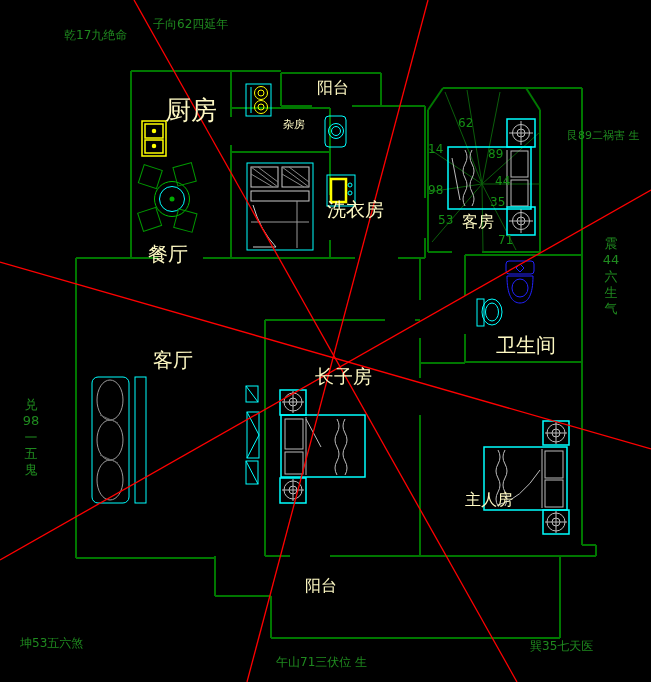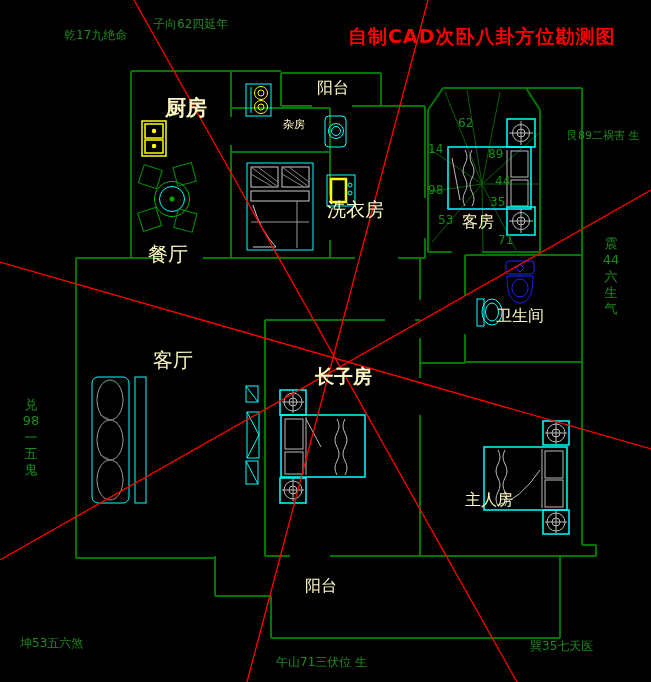--- a/index.html
+++ b/index.html
@@ -233,48 +233,47 @@
     </g>
 
     <g stroke="#ff0000" stroke-width="1.3" fill="none">
       <line x1="134" y1="0" x2="517" y2="682"></line>
       <line x1="428" y1="0" x2="247" y2="682"></line>
       <line x1="0" y1="262" x2="651" y2="449"></line>
       <line x1="0" y1="560" x2="651" y2="190"></line>
     </g>
   </svg>
 
-  <div class="t title" style="left:348px;top:27px;">自制CAD次卧八卦方位勘测图</div>
 
   <div class="t ann" style="left:64px;top:29px;">乾17九绝命</div>
   <div class="t ann" style="left:153px;top:18px;">子向62四延年</div>
   <div class="t ann" style="left:567px;top:130px;font-size:11px;">艮89二祸害 生</div>
   <div class="t ann vert" style="left:596px;top:236px;">震
 44
 六
 生
 气</div>
   <div class="t ann vert" style="left:16px;top:397px;">兑
 98
 一
 五
 鬼</div>
   <div class="t ann" style="left:20px;top:637px;">坤53五六煞</div>
   <div class="t ann" style="left:276px;top:656px;">午山71三伏位 生</div>
   <div class="t ann" style="left:530px;top:640px;">巽35七天医</div>
 
-  <div class="t room" style="left:165px;top:97px;font-size:21px;font-weight:bold;">厨房</div>
+  <div class="t room" style="left:165px;top:97px;font-size:26px;">厨房</div>
   <div class="t room" style="left:283px;top:119px;font-size:11px;">杂房</div>
   <div class="t room" style="left:317px;top:80px;font-size:16px;">阳台</div>
   <div class="t room" style="left:327px;top:200px;font-size:19px;">洗衣房</div>
   <div class="t room" style="left:462px;top:214px;font-size:16px;">客房</div>
   <div class="t room" style="left:148px;top:244px;font-size:20px;">餐厅</div>
-  <div class="t room" style="left:496px;top:308px;font-size:16px;">卫生间</div>
+  <div class="t room" style="left:496px;top:335px;font-size:20px;">卫生间</div>
   <div class="t room" style="left:153px;top:350px;font-size:20px;">客厅</div>
-  <div class="t room" style="left:315px;top:367px;font-size:19px;font-weight:bold;">长子房</div>
+  <div class="t room" style="left:315px;top:367px;font-size:19px;">长子房</div>
   <div class="t room" style="left:465px;top:492px;font-size:16px;">主人房</div>
   <div class="t room" style="left:305px;top:578px;font-size:16px;">阳台</div>
 
   <div class="t num" style="left:458px;top:117px;">62</div>
   <div class="t num" style="left:428px;top:143px;">14</div>
   <div class="t num" style="left:428px;top:184px;">98</div>
   <div class="t num" style="left:438px;top:214px;">53</div>
   <div class="t num" style="left:498px;top:234px;">71</div>
   <div class="t num" style="left:488px;top:148px;">89</div>
   <div class="t num" style="left:495px;top:175px;">44</div>

